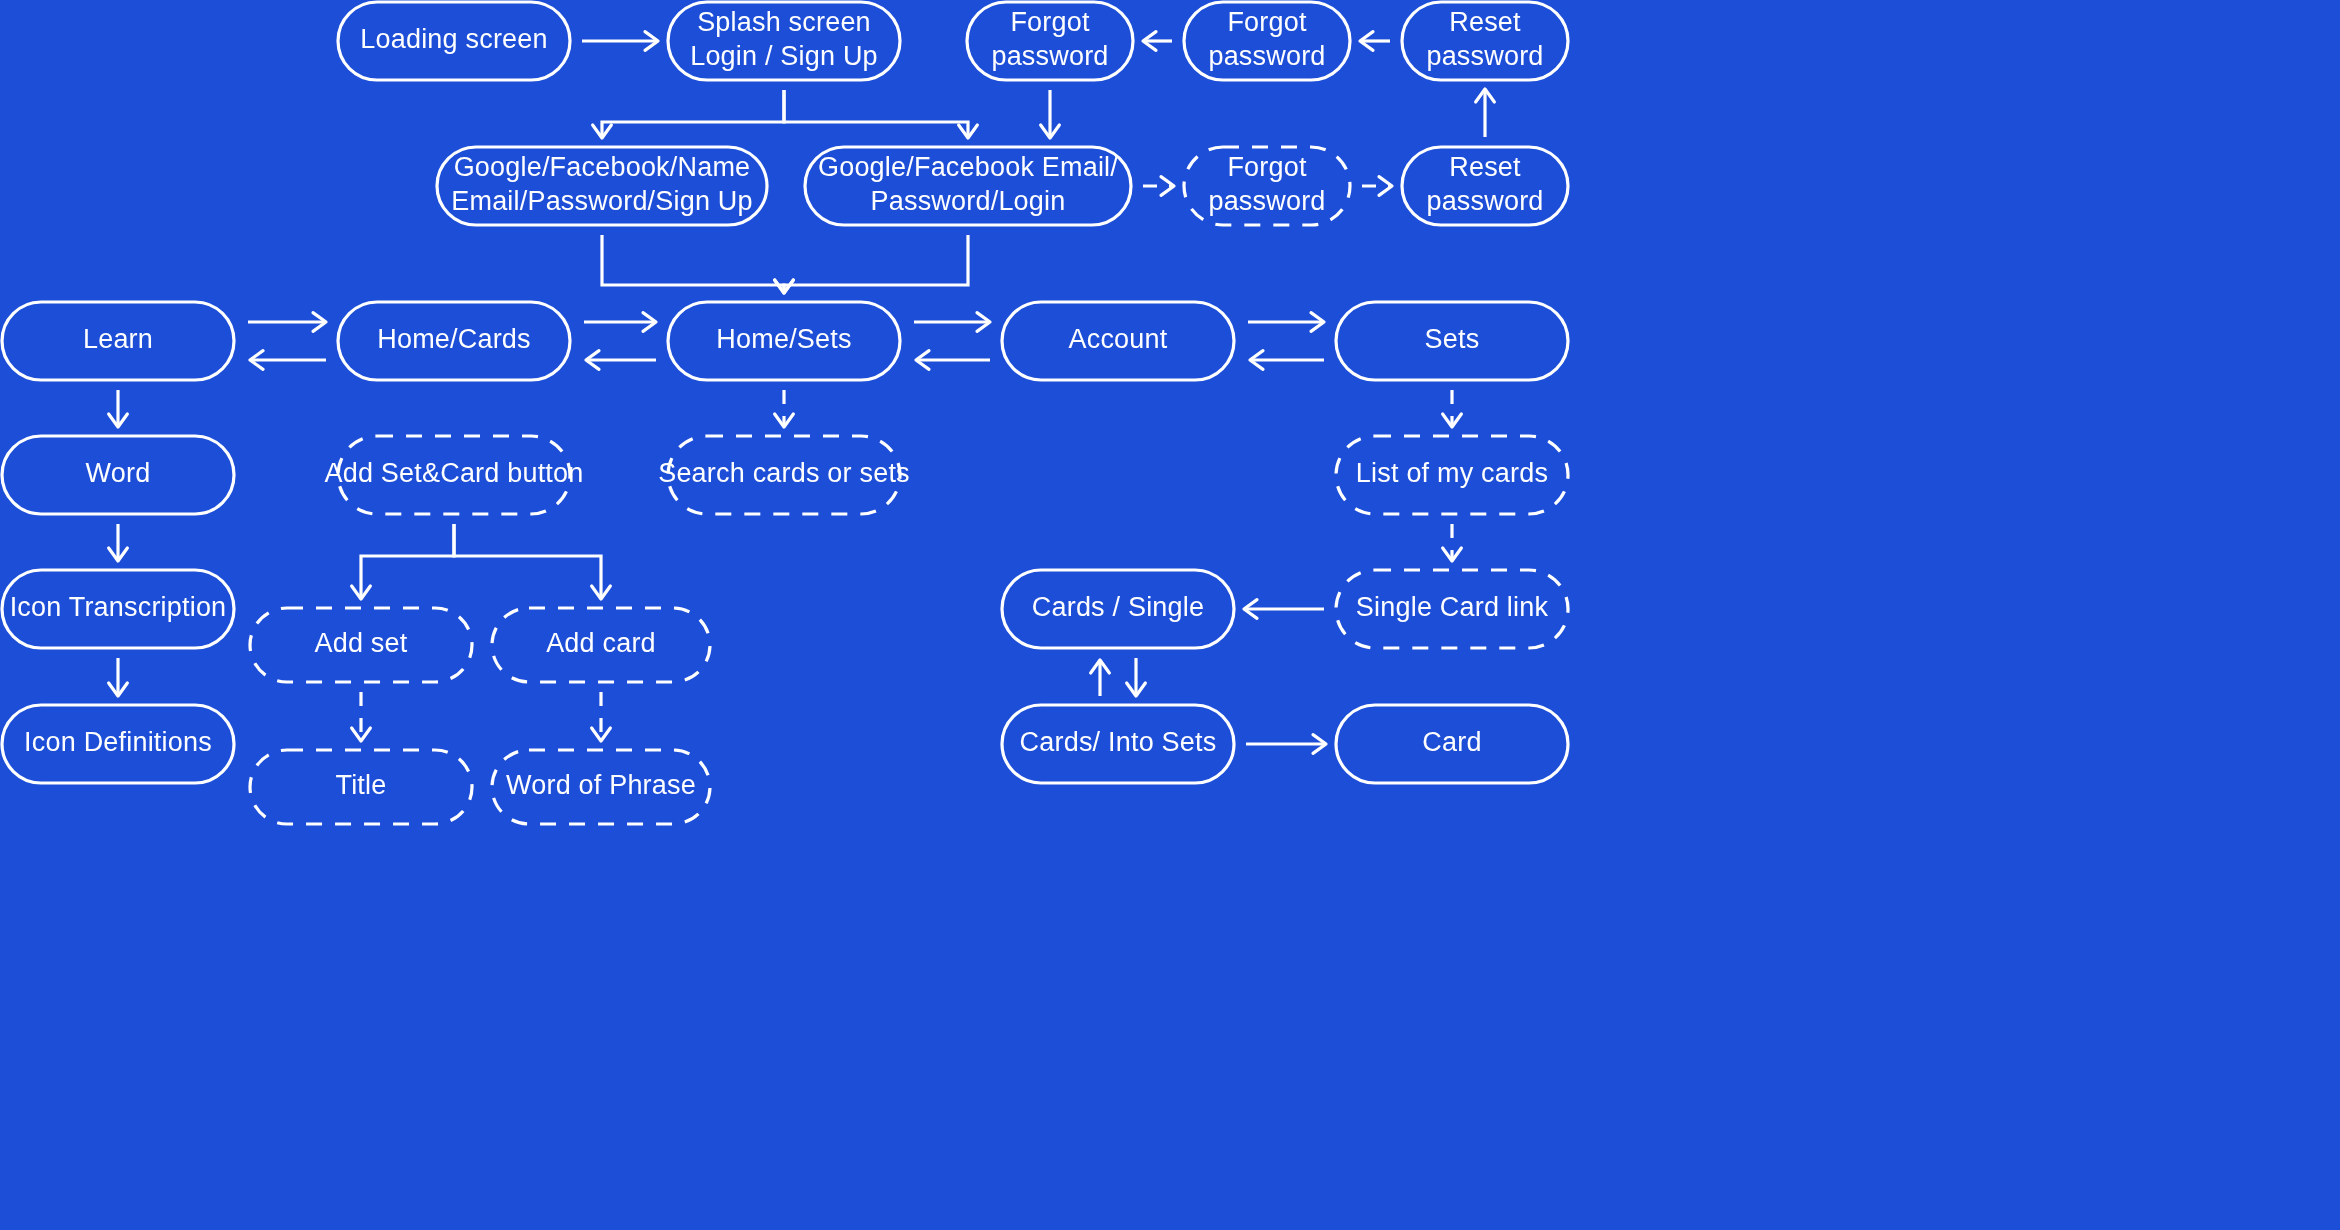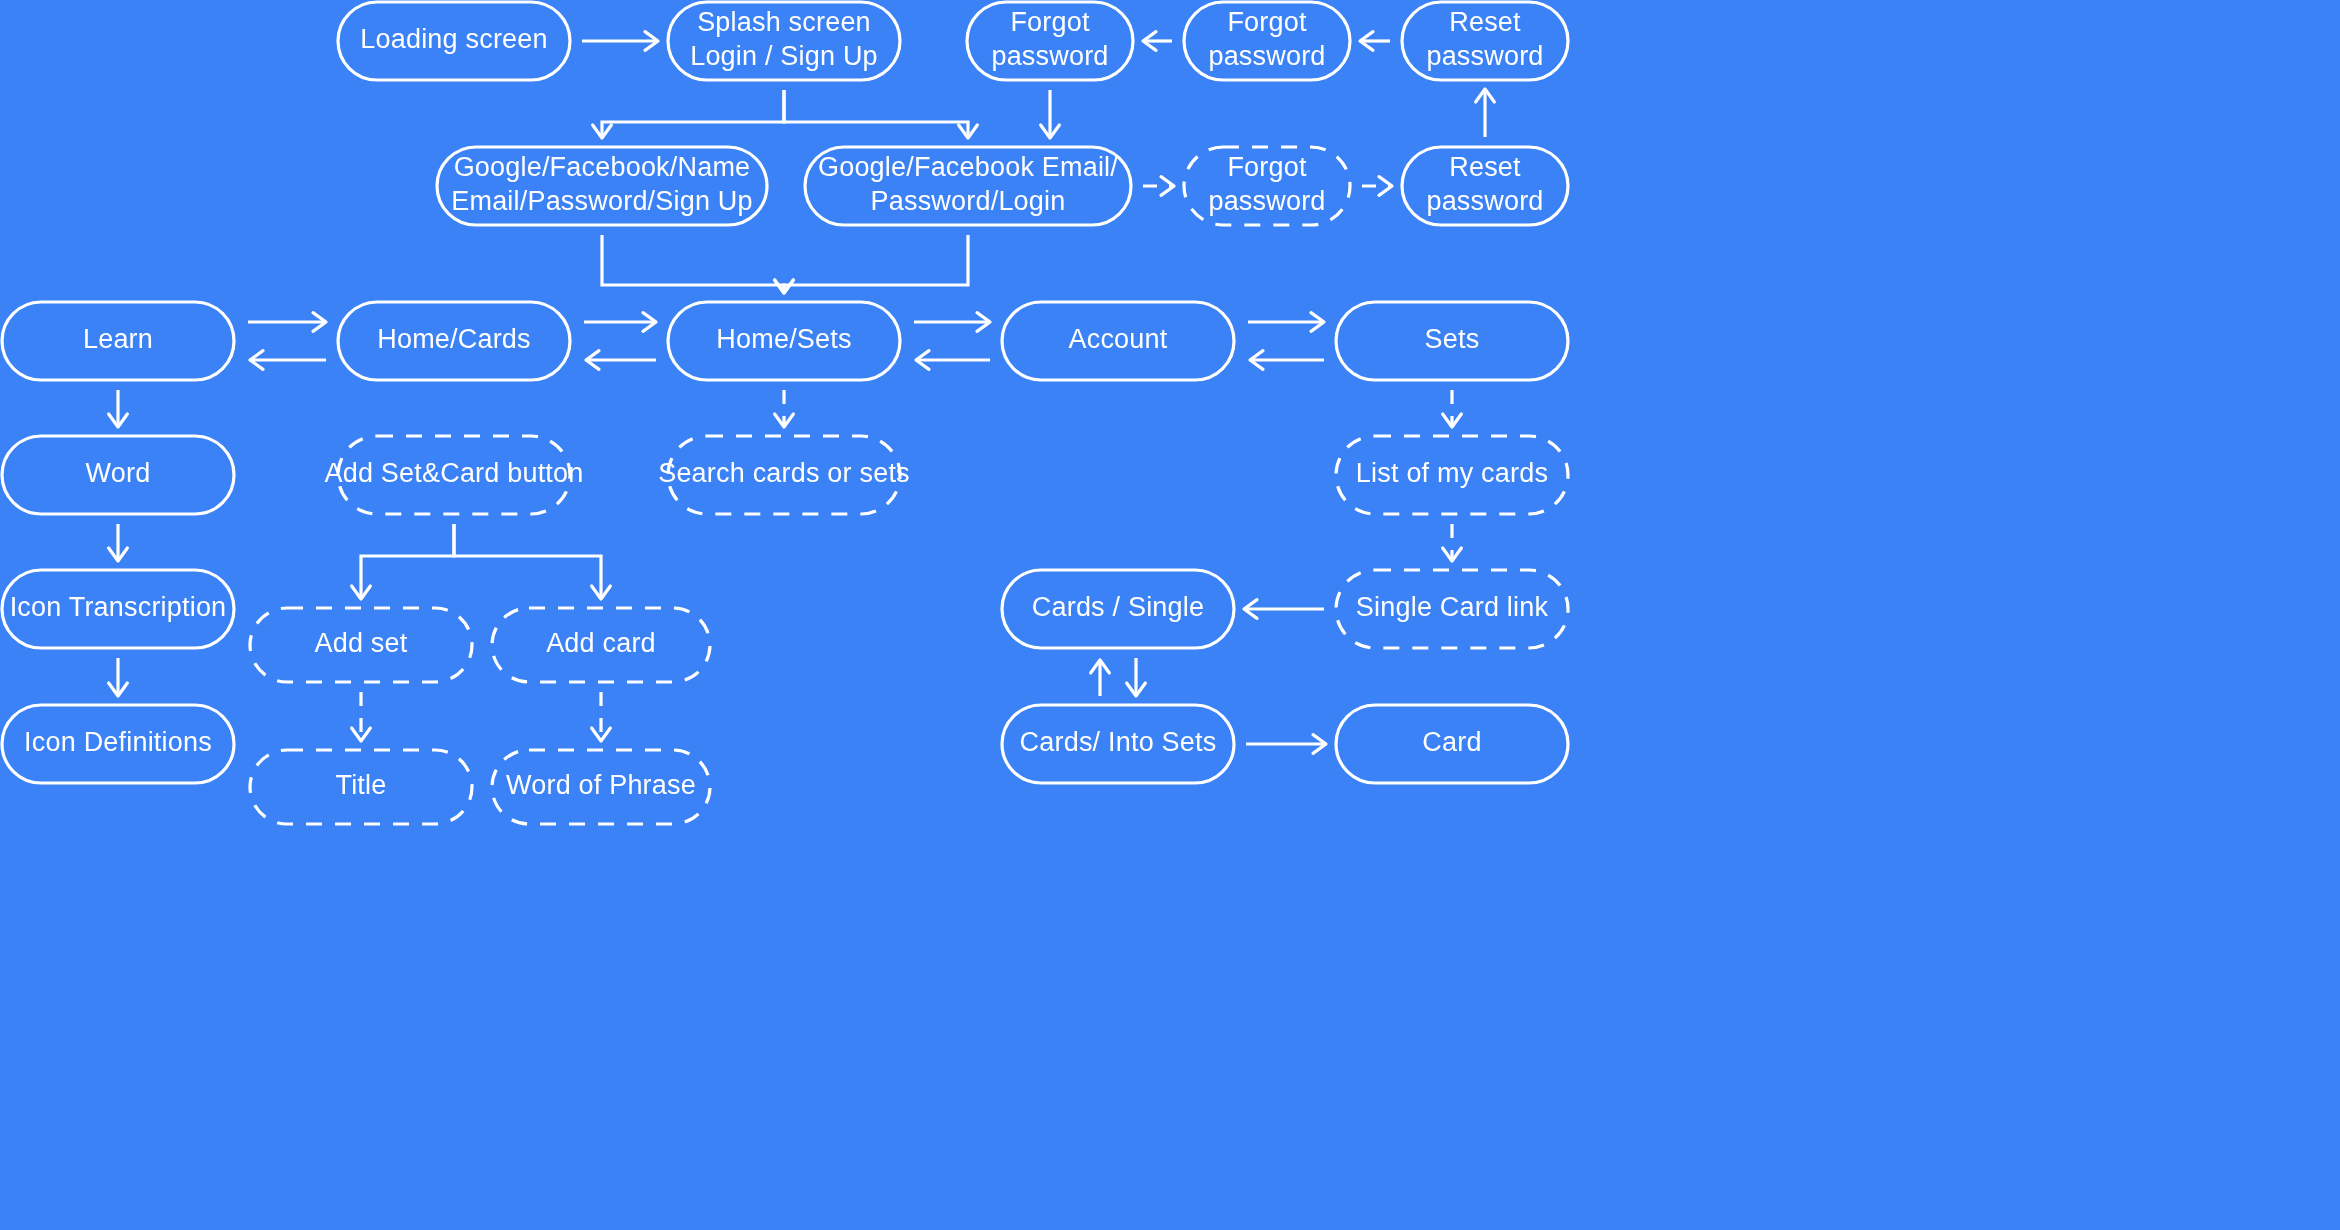--- a/index.html
+++ b/index.html
@@ -4,21 +4,21 @@
 <style>
   html, body {
     margin: 0;
     padding: 0;
     background: #4a7057;
   }
   #stage {
     position: relative;
     width: 2340px;
     height: 1230px;
-    background: #3b82f6;
+    background: #1d4ed8;
     overflow: hidden;
     font-family: "Liberation Sans", sans-serif;
     text-align: right;
   }
   #flow {
     position: absolute;
     left: 0;
     top: 0;
     width: 2340px;
     height: 1230px;

